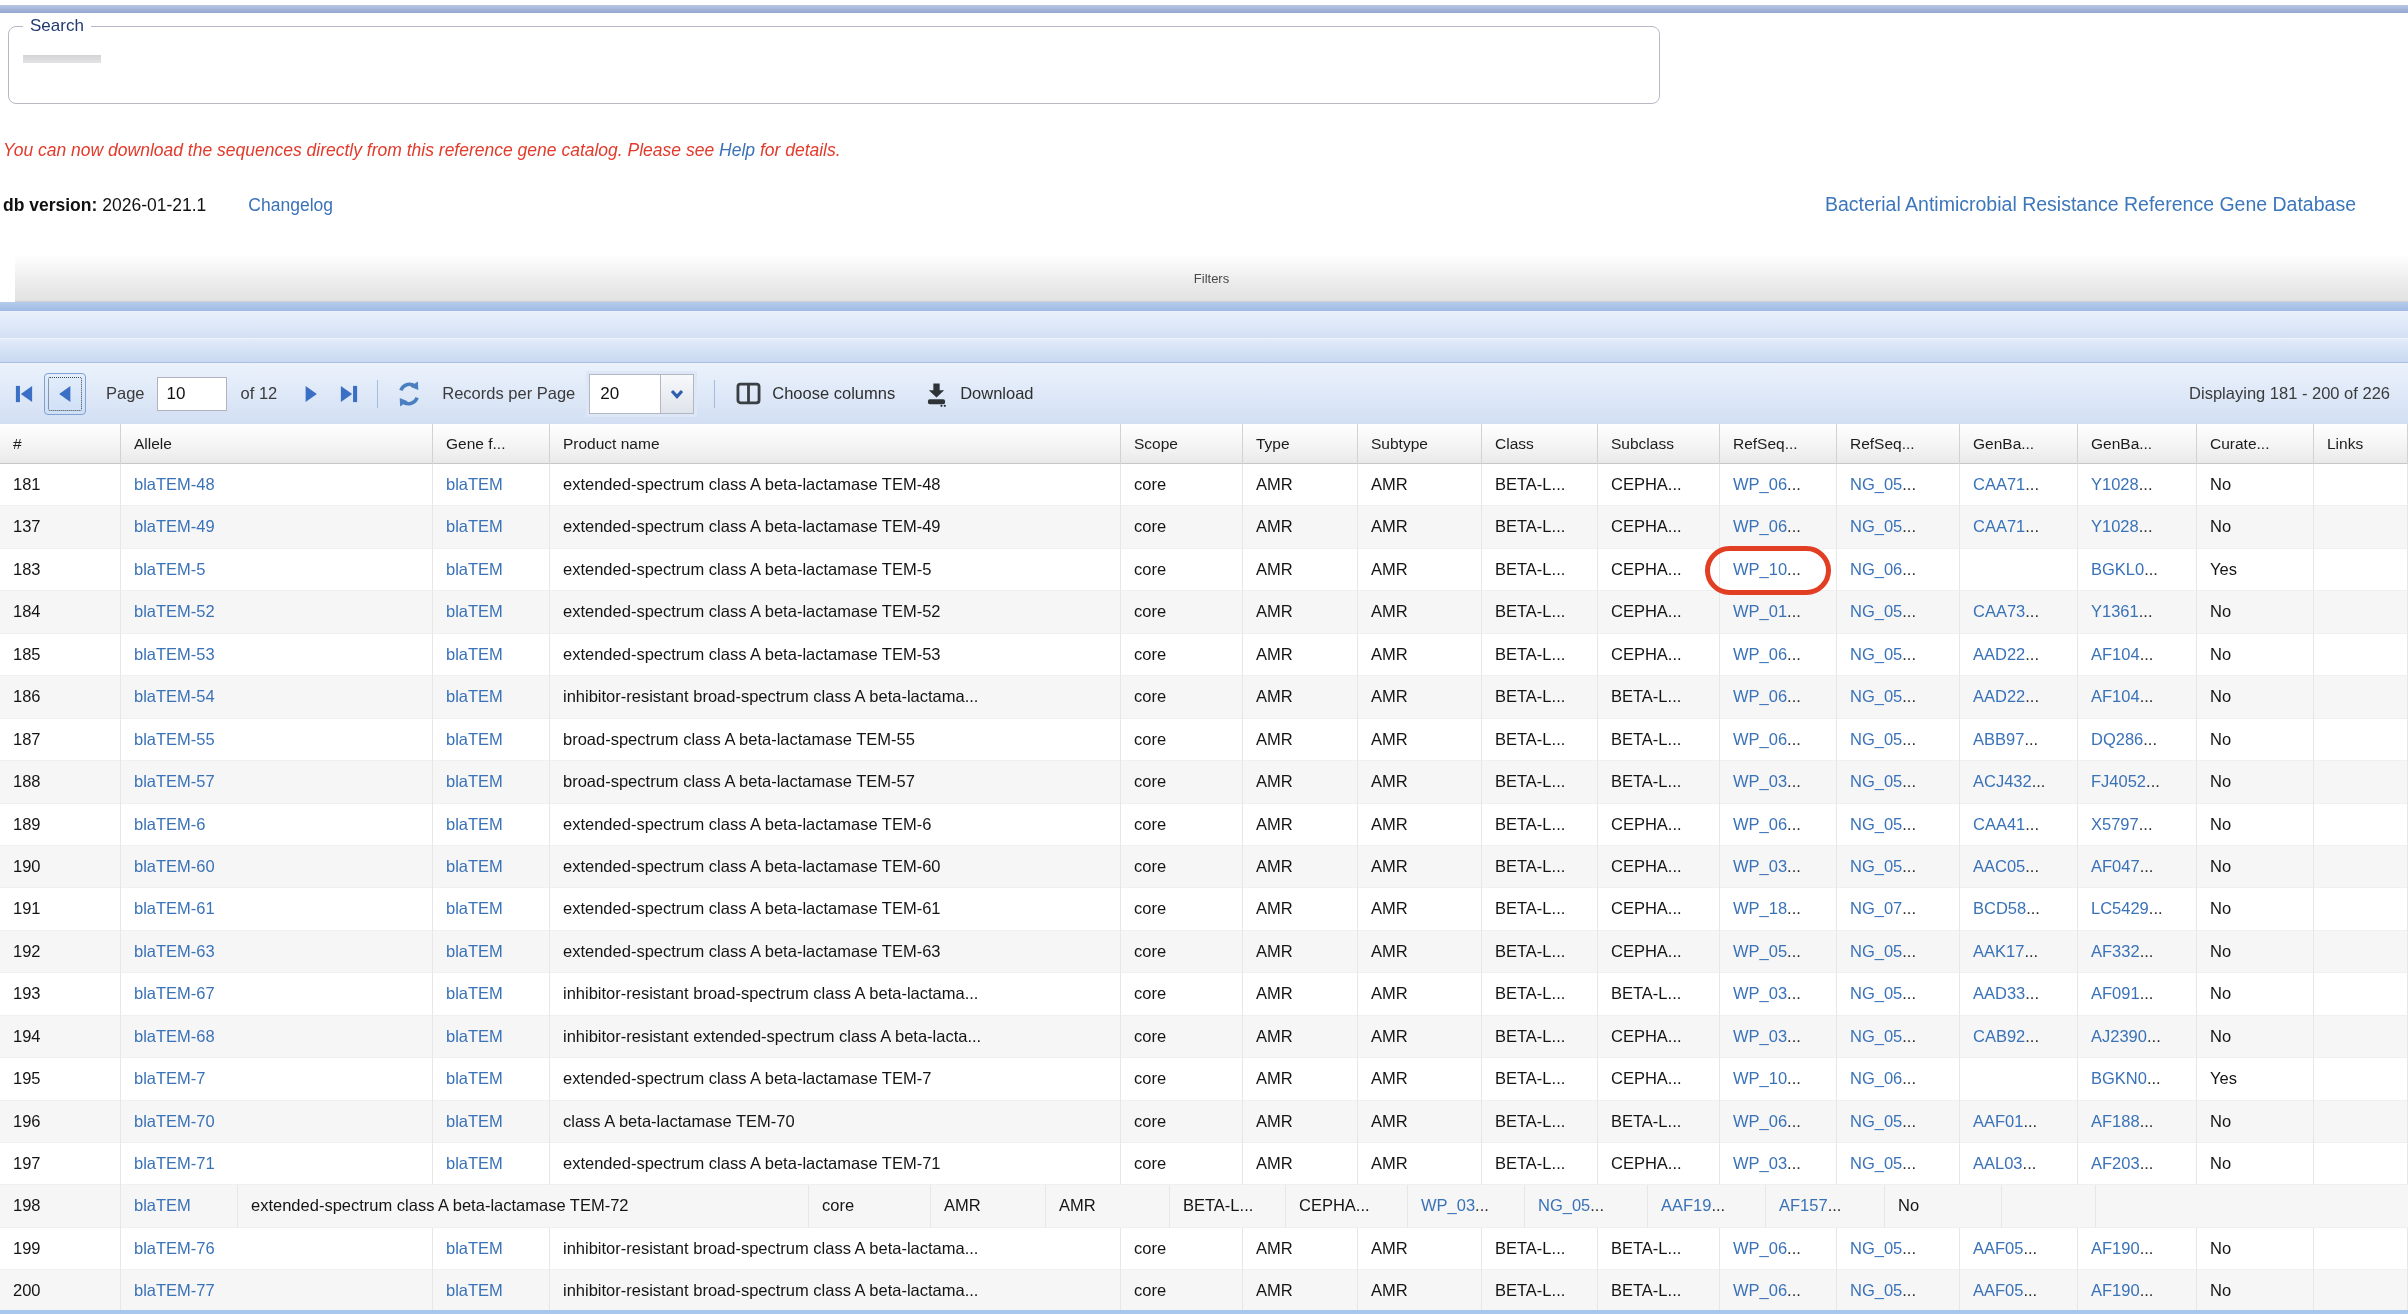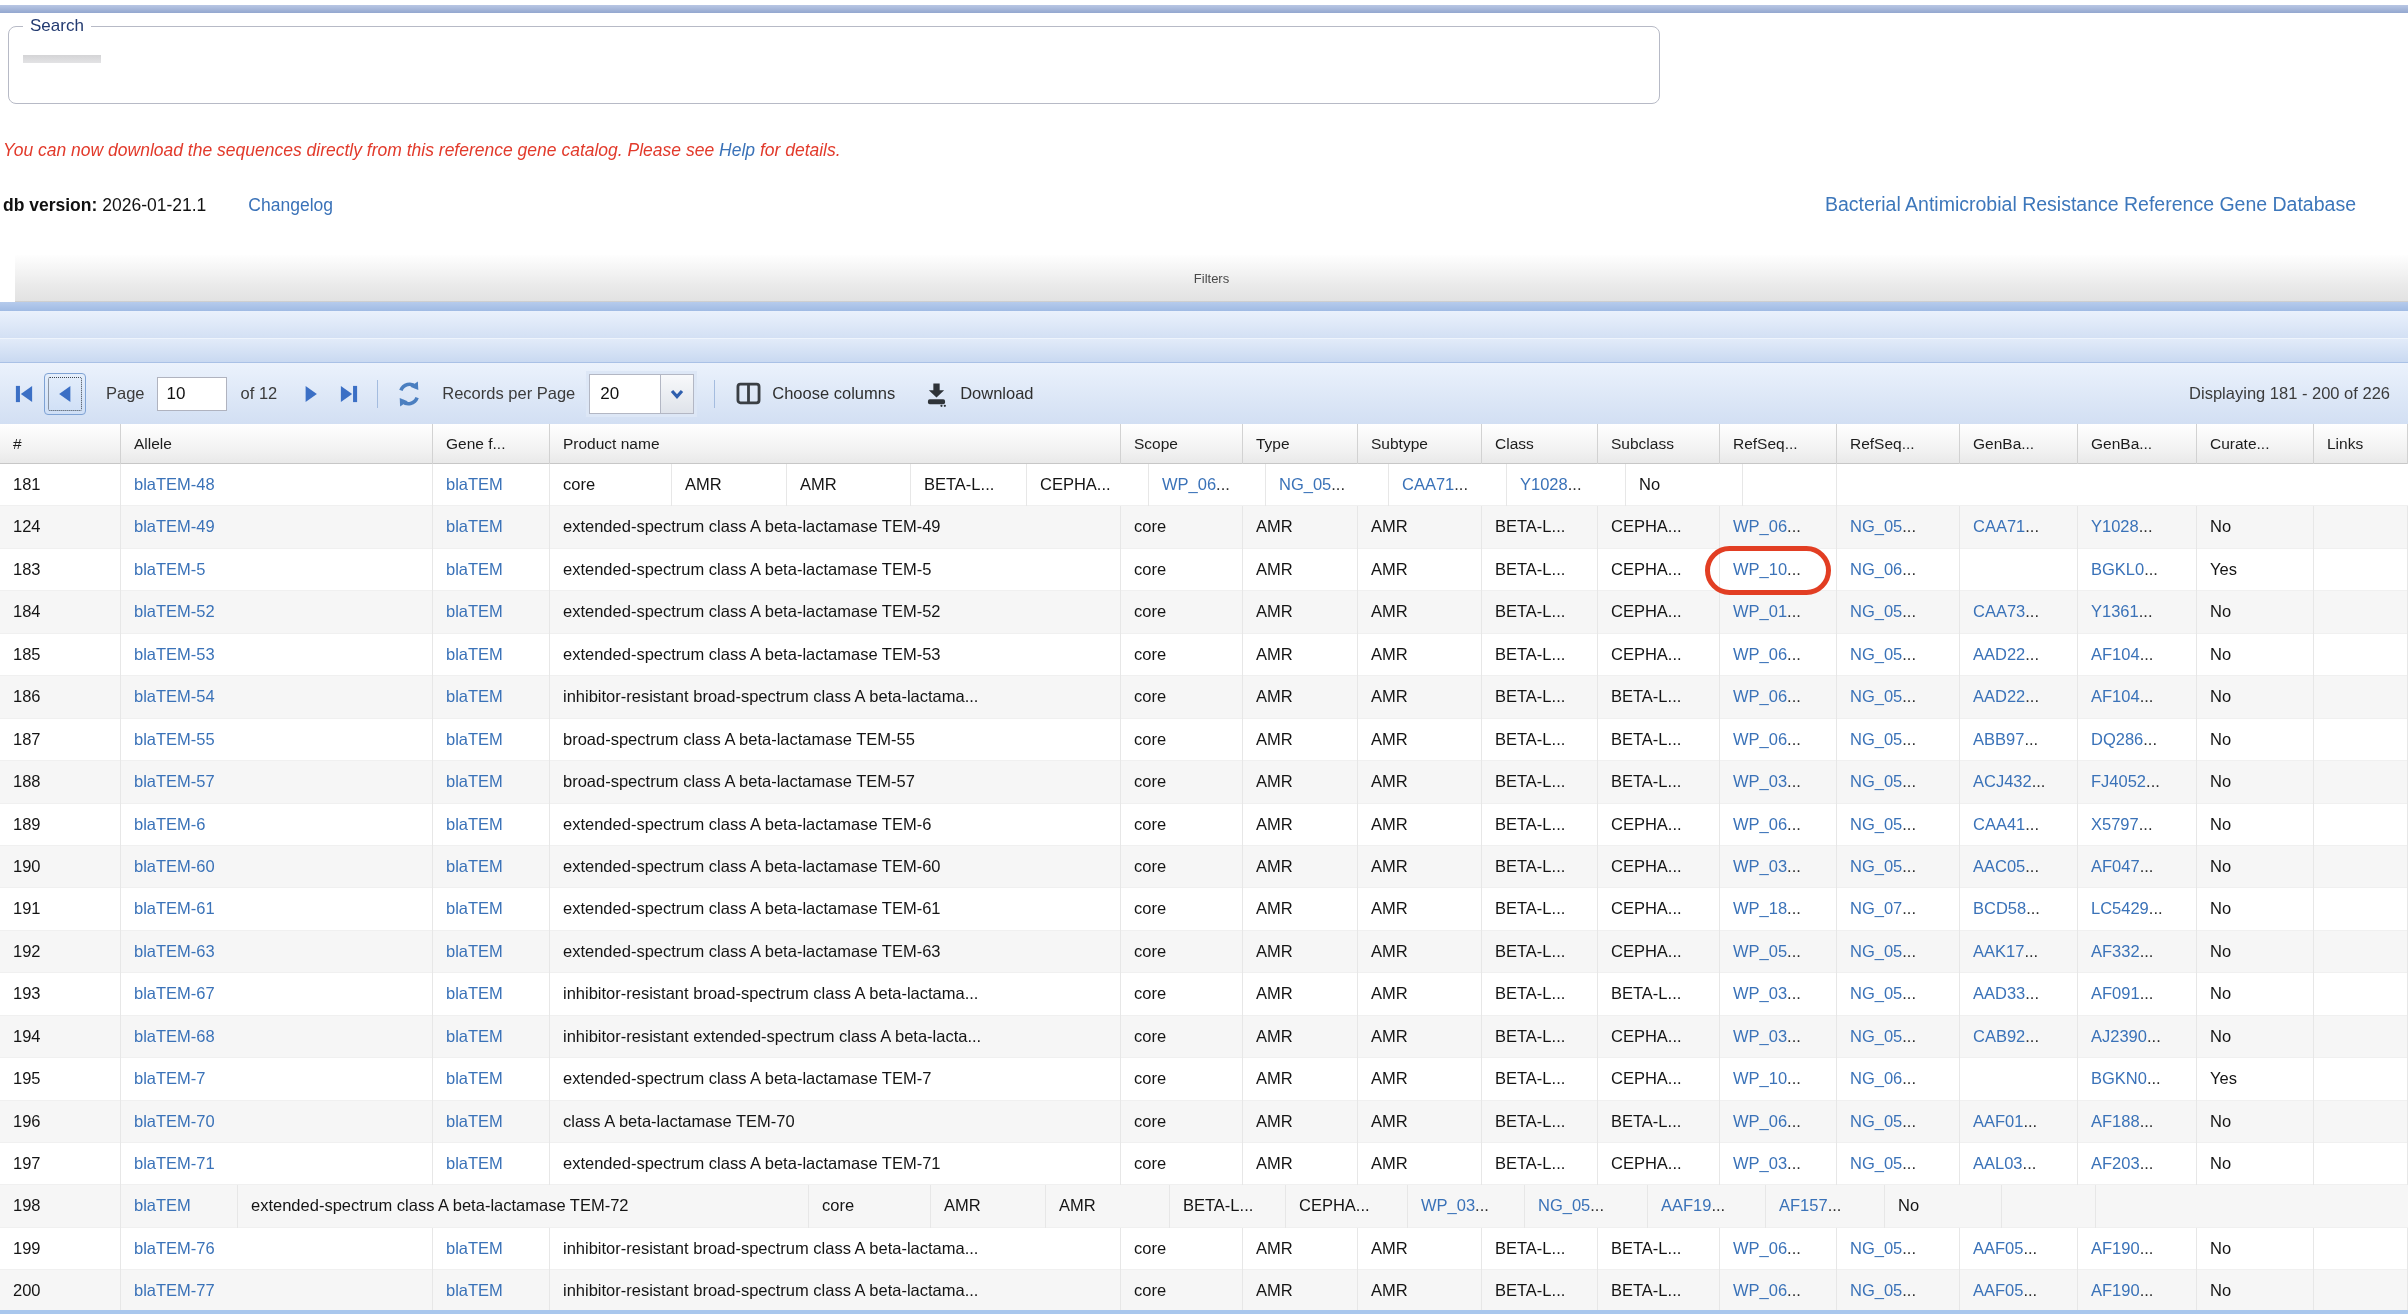--- a/index.html
+++ b/index.html
@@ -202,34 +202,35 @@
         <div class="hcell" style="width: 118px;">GenBa...</div>
         <div class="hcell" style="width: 119px;">GenBa...</div>
         <div class="hcell" style="width: 117px;">Curate...</div>
         <div class="hcell" style="width: 94px;">Links</div>
       </div>
     <div id="gbody">
         <div class="grow">
           <div class="bcell" style="width: 121px;">181</div>
           <div class="bcell" style="width: 312px;"><a class="cell-link" href="#">blaTEM-48</a></div>
           <div class="bcell" style="width: 117px;"><a class="cell-link" href="#">blaTEM</a></div>
+          <div class="bcell" style="width: 571px;">extended-spectrum class A beta-lactamase TEM-48</div>
           <div class="bcell" style="width: 122px;">core</div>
           <div class="bcell" style="width: 115px;">AMR</div>
           <div class="bcell" style="width: 124px;">AMR</div>
           <div class="bcell" style="width: 116px;">BETA-L...</div>
           <div class="bcell" style="width: 122px;">CEPHA...</div>
           <div class="bcell" style="width: 117px;"><a class="cell-link" href="#">WP_06</a><span class="trunc-dots">...</span></div>
           <div class="bcell" style="width: 123px;"><a class="cell-link" href="#">NG_05</a><span class="trunc-dots">...</span></div>
           <div class="bcell" style="width: 118px;"><a class="cell-link" href="#">CAA71</a><span class="trunc-dots">...</span></div>
           <div class="bcell" style="width: 119px;"><a class="cell-link" href="#">Y1028</a><span class="trunc-dots">...</span></div>
           <div class="bcell" style="width: 117px;">No</div>
           <div class="bcell" style="width: 94px;"></div>
         </div>
         <div class="grow alt">
-          <div class="bcell" style="width: 121px;">124</div>
+          <div class="bcell" style="width: 121px;">137</div>
           <div class="bcell" style="width: 312px;"><a class="cell-link" href="#">blaTEM-49</a></div>
           <div class="bcell" style="width: 117px;"><a class="cell-link" href="#">blaTEM</a></div>
           <div class="bcell" style="width: 571px;">extended-spectrum class A beta-lactamase TEM-49</div>
           <div class="bcell" style="width: 122px;">core</div>
           <div class="bcell" style="width: 115px;">AMR</div>
           <div class="bcell" style="width: 124px;">AMR</div>
           <div class="bcell" style="width: 116px;">BETA-L...</div>
           <div class="bcell" style="width: 122px;">CEPHA...</div>
           <div class="bcell" style="width: 117px;"><a class="cell-link" href="#">WP_06</a><span class="trunc-dots">...</span></div>
           <div class="bcell" style="width: 123px;"><a class="cell-link" href="#">NG_05</a><span class="trunc-dots">...</span></div>

